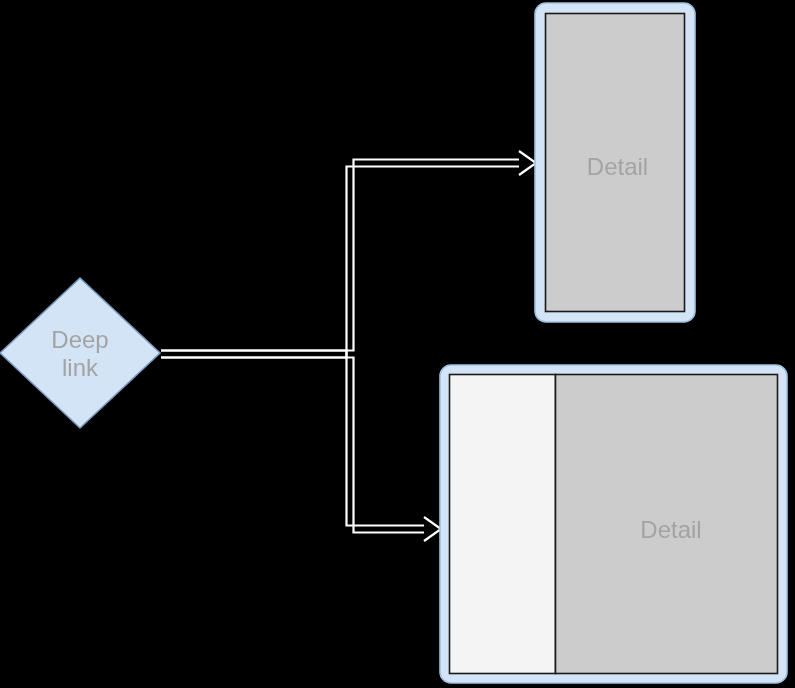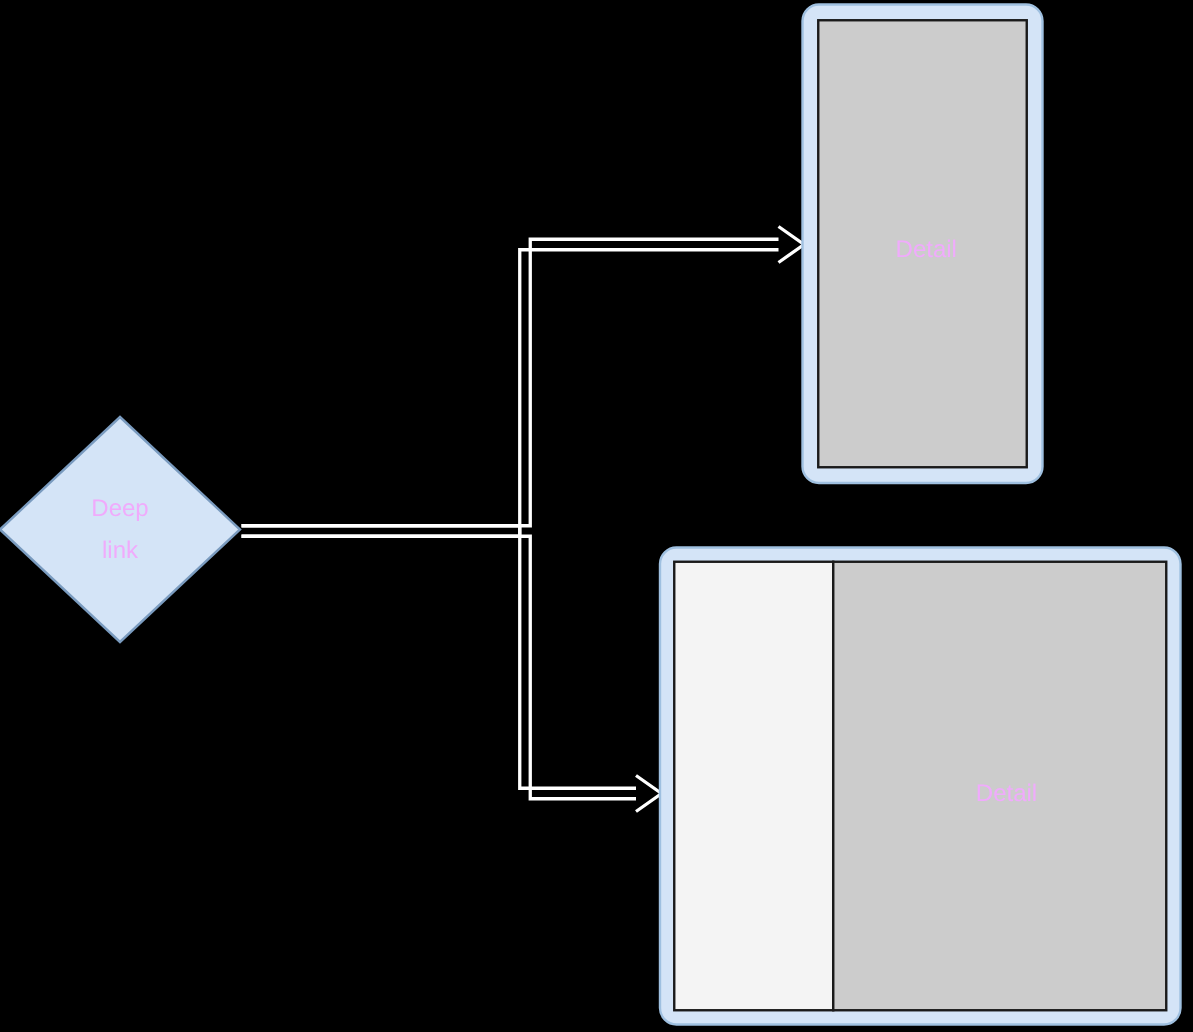--- a/index.html
+++ b/index.html
@@ -19,22 +19,22 @@
   }
   .svg-layer {
     position: absolute;
     left: 0;
     top: 0;
     width: 795px;
     height: 688px;
   }
   .node-label {
     position: absolute;
-    color: #f0abfc;
-    font-size: 16px;
+    color: #a3a3a3;
+    font-size: 24px;
     line-height: 28px;
     text-align: center;
     white-space: pre;
     pointer-events: none;
     font-family: "Liberation Sans", sans-serif;
   }
   #deep-link-label {
     left: 0px;
     top: 326px;
     width: 160px;

